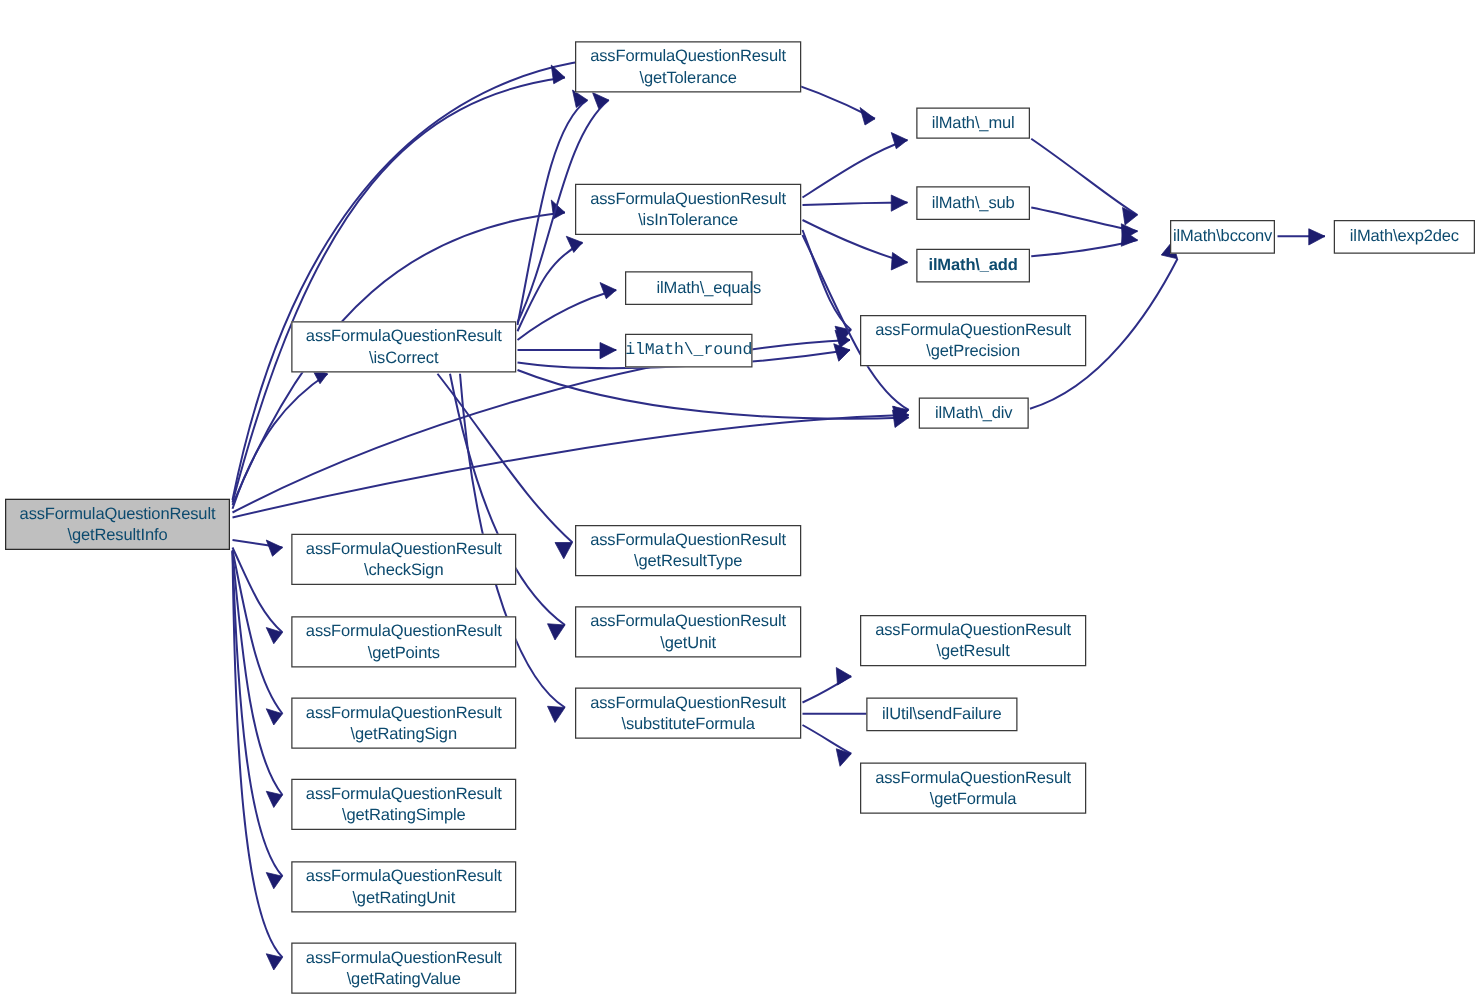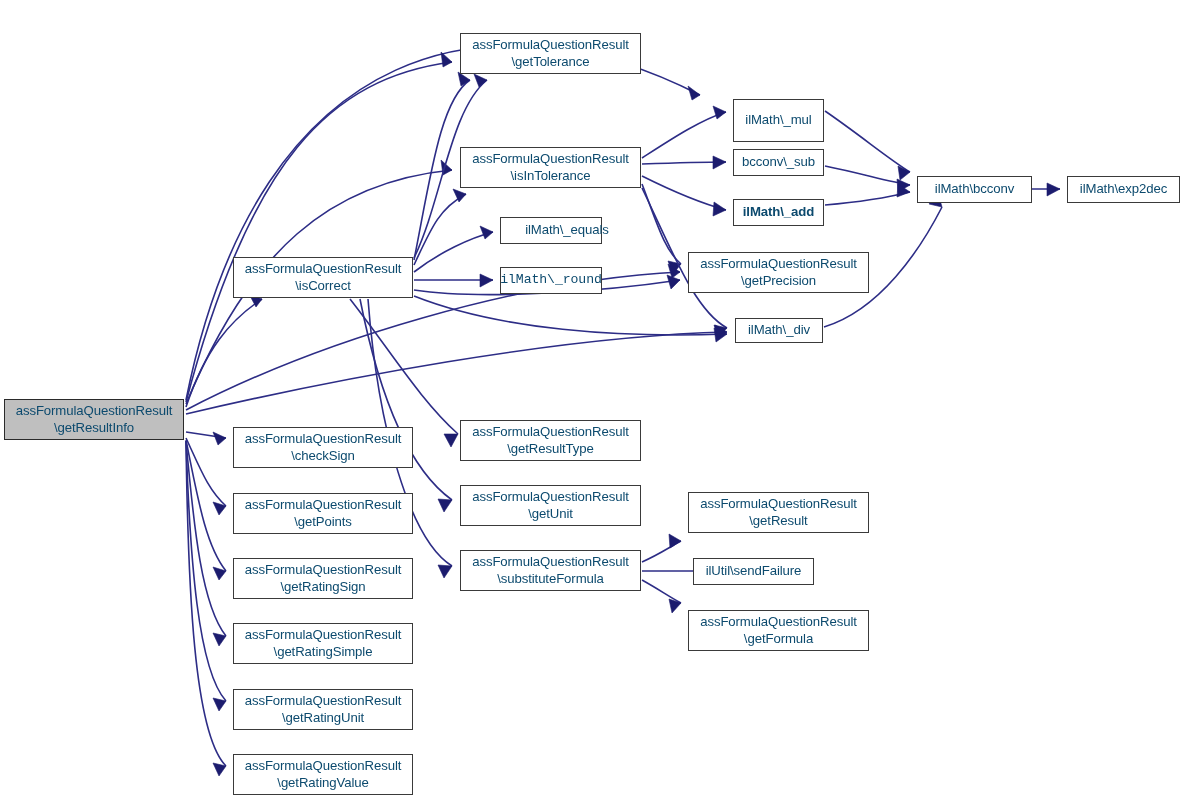--- a/index.html
+++ b/index.html
@@ -234,27 +234,27 @@
       <div class="node" style="left: 460px; top: 147px; width: 181px; height: 41px;"><span class="node-label">assFormulaQuestionResult
 \isInTolerance</span></div>
       <div class="node" style="left: 500px; top: 217px; width: 102px; height: 27px; padding-left: 32px;"><span class="node-label">ilMath\_equals</span></div>
       <div class="node" style="left: 500px; top: 267px; width: 102px; height: 27px; font-family: Liberation Mono, monospace;"><span class="node-label">ilMath\_round</span></div>
       <div class="node" style="left: 460px; top: 420px; width: 181px; height: 41px;"><span class="node-label">assFormulaQuestionResult
 \getResultType</span></div>
       <div class="node" style="left: 460px; top: 485px; width: 181px; height: 41px;"><span class="node-label">assFormulaQuestionResult
 \getUnit</span></div>
       <div class="node" style="left: 460px; top: 550px; width: 181px; height: 41px;"><span class="node-label">assFormulaQuestionResult
 \substituteFormula</span></div>
-      <div class="node" style="left: 733px; top: 99px; width: 91px; height: 43px;"><span class="node-label">ilMath\_mul</span></div>
-      <div class="node" style="left: 733px; top: 149px; width: 91px; height: 27px;"><span class="node-label">bcconv\_sub</span></div>
+      <div class="node" style="left: 733px; top: 86px; width: 91px; height: 25px;"><span class="node-label">ilMath\_mul</span></div>
+      <div class="node" style="left: 733px; top: 149px; width: 91px; height: 27px;"><span class="node-label">ilMath\_sub</span></div>
       <div class="node" style="left: 733px; top: 199px; width: 91px; height: 27px; font-weight: bold;"><span class="node-label">ilMath\_add</span></div>
       <div class="node" style="left: 688px; top: 252px; width: 181px; height: 41px;"><span class="node-label">assFormulaQuestionResult
 \getPrecision</span></div>
       <div class="node" style="left: 735px; top: 318px; width: 88px; height: 25px;"><span class="node-label">ilMath\_div</span></div>
       <div class="node" style="left: 688px; top: 492px; width: 181px; height: 41px;"><span class="node-label">assFormulaQuestionResult
 \getResult</span></div>
       <div class="node" style="left: 693px; top: 558px; width: 121px; height: 27px;"><span class="node-label">ilUtil\sendFailure</span></div>
       <div class="node" style="left: 688px; top: 610px; width: 181px; height: 41px;"><span class="node-label">assFormulaQuestionResult
 \getFormula</span></div>
-      <div class="node" style="left: 917px; top: 176px; width: 115px; height: 27px;"><span class="node-label">ilMath\bcconv</span></div>
+      <div class="node" style="left: 936px; top: 176px; width: 84px; height: 27px;"><span class="node-label">ilMath\bcconv</span></div>
       <div class="node" style="left: 1067px; top: 176px; width: 113px; height: 27px; align-items: center;"><span class="node-label">ilMath\exp2dec</span></div>
     </div>
 </div>
 
 </body></html>

